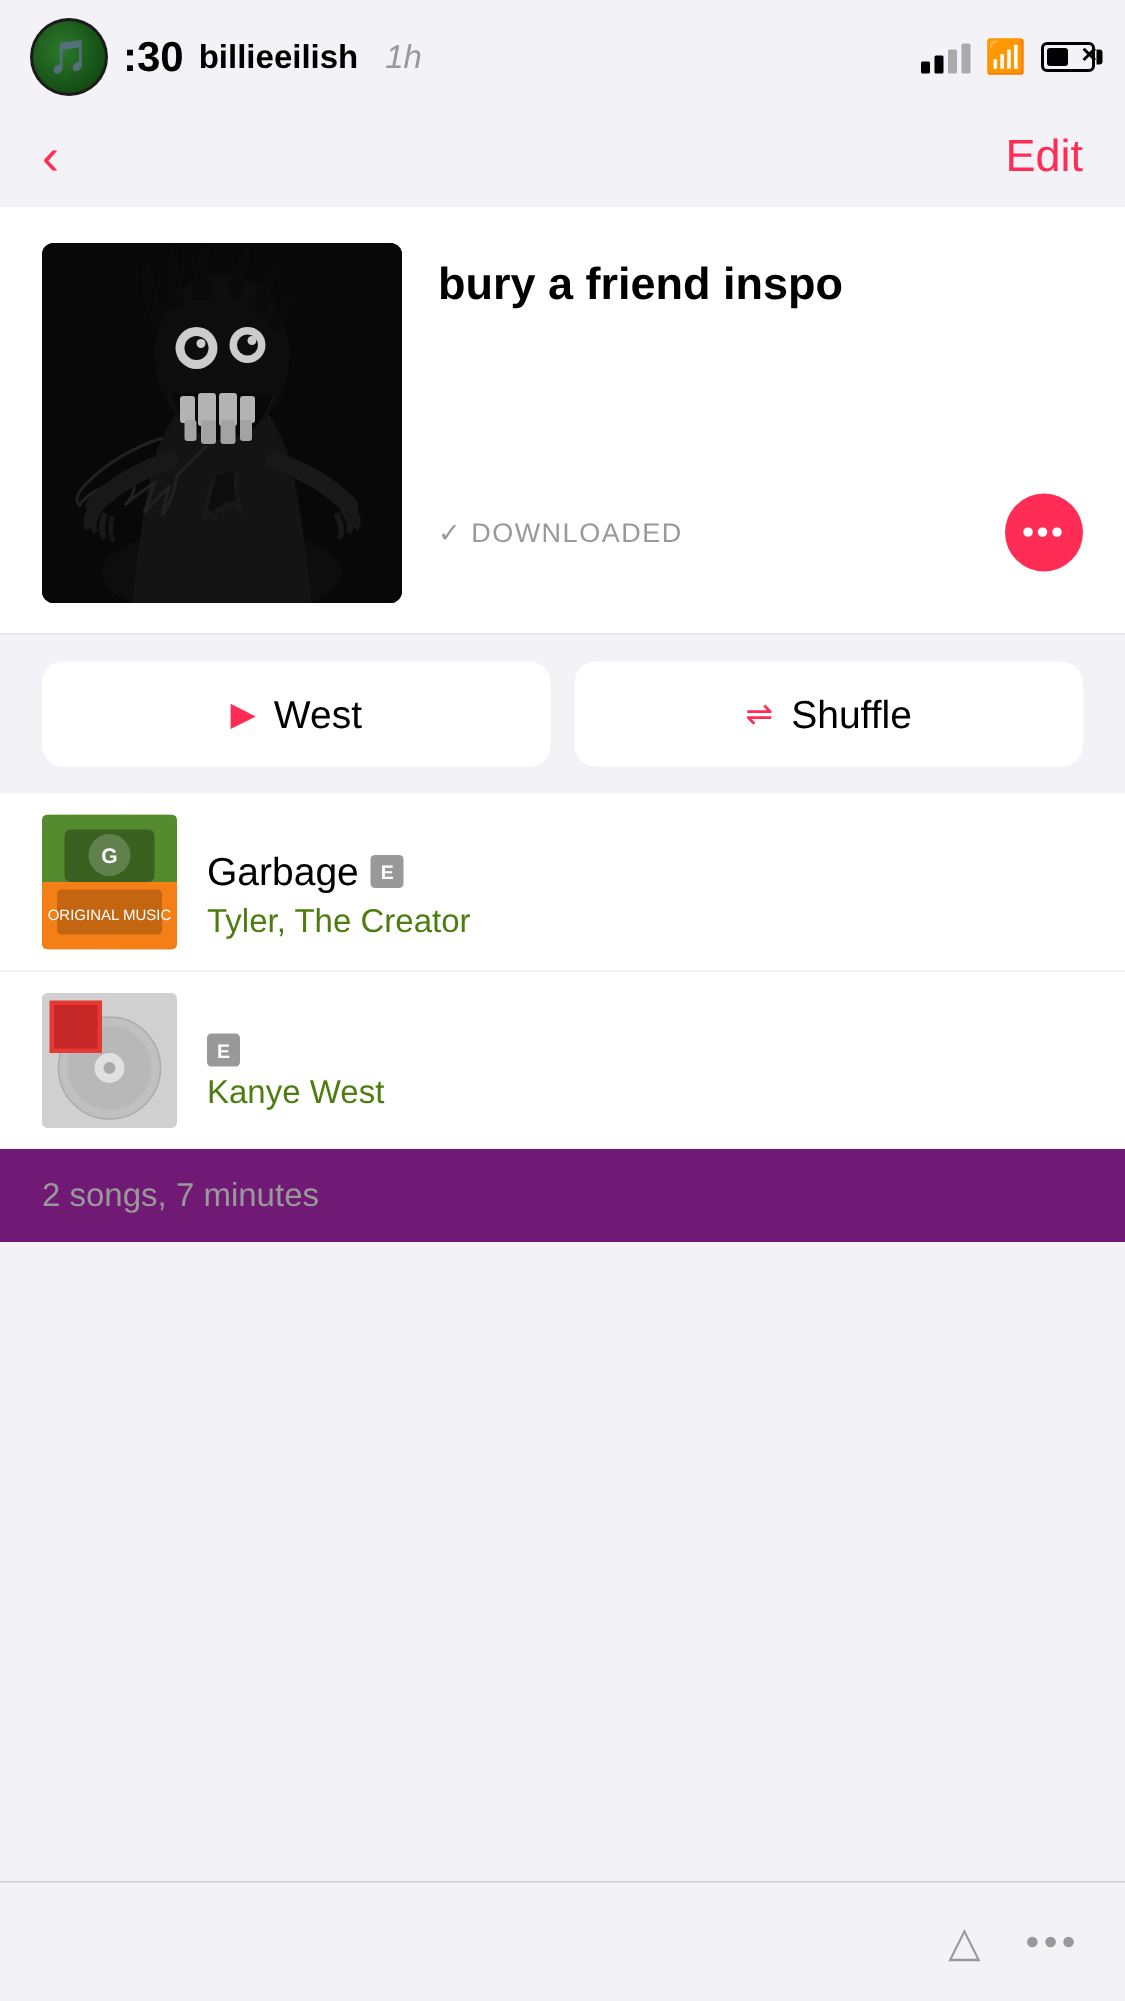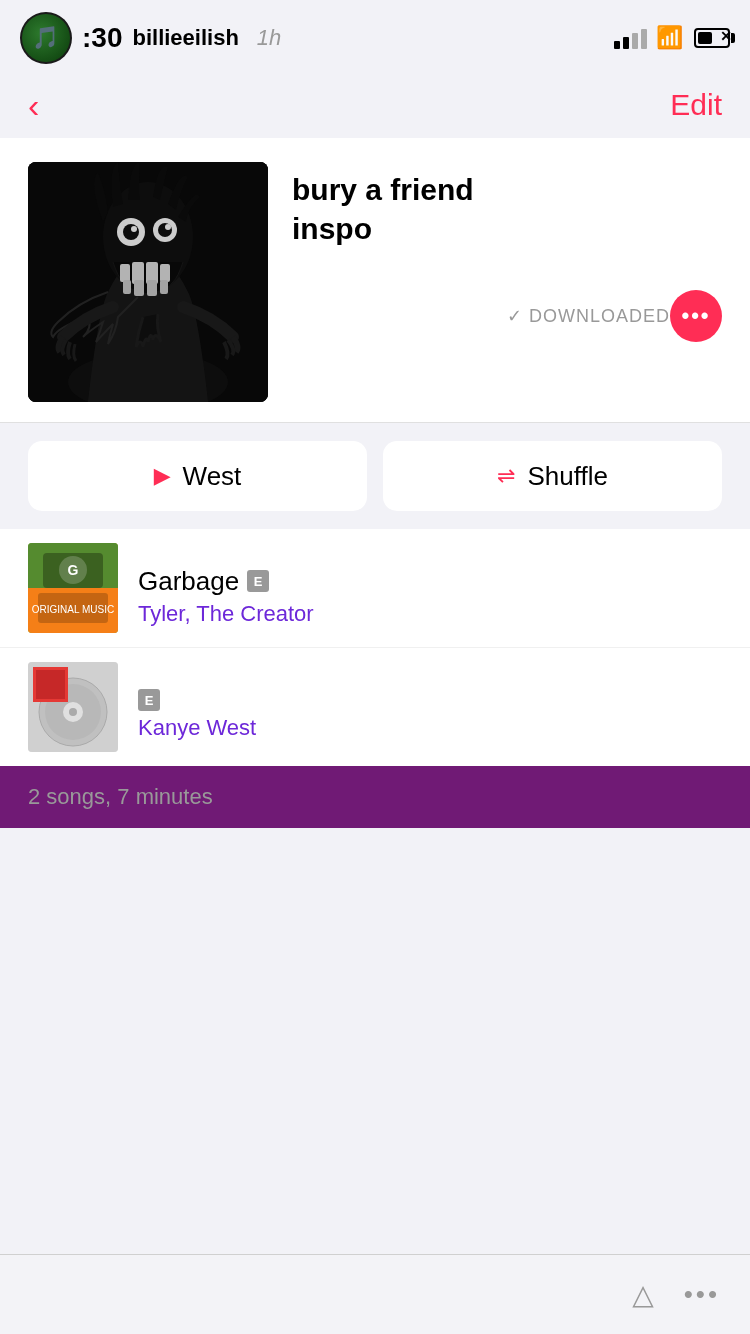--- a/index.html
+++ b/index.html
@@ -173,21 +173,21 @@
       width: 100%;
       height: 100%;
       background: #1a1a1a;
       position: relative;
       overflow: hidden;
     }
     
     .playlist-info {
       flex: 1;
       display: flex;
-      flex-direction: row;
+      flex-direction: column;
       gap: 0;
       padding-top: 8px;
     }
     .playlist-title {
       font-size: 30px;
       font-weight: 600;
       color: #000;
       line-height: 1.3;
     }
     .playlist-meta-row {
@@ -328,21 +328,21 @@
       display: flex;
       align-items: center;
       justify-content: center;
       font-size: 13px;
       font-weight: bold;
       color: #fff;
       flex-shrink: 0;
     }
     .track-artist {
       font-size: 22px;
-      color: #6d28d9;
+      color: #4d7c0f;
       text-align: right;
     }
 
     
     .song-count {
       padding: 18px 28px;
       background: #701a75;
     }
     .song-count-text {
       font-size: 22px;

